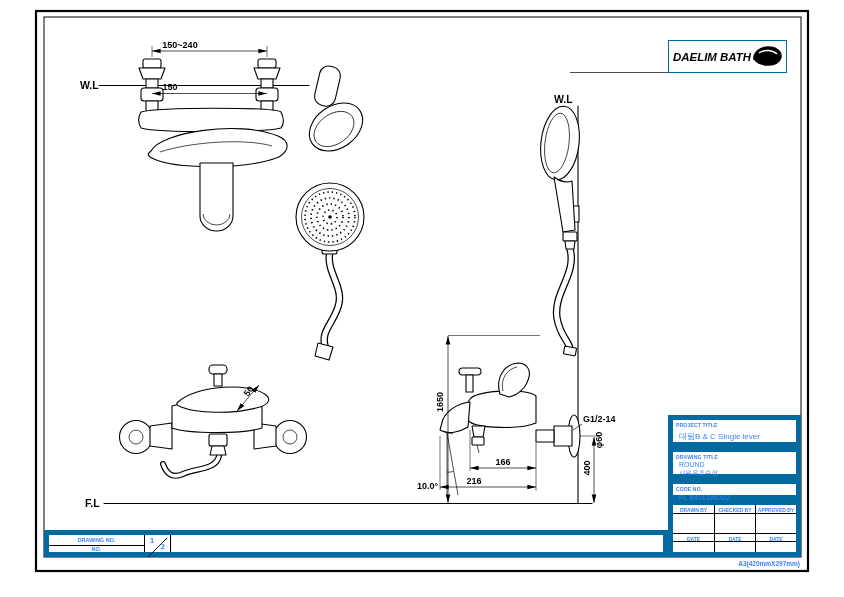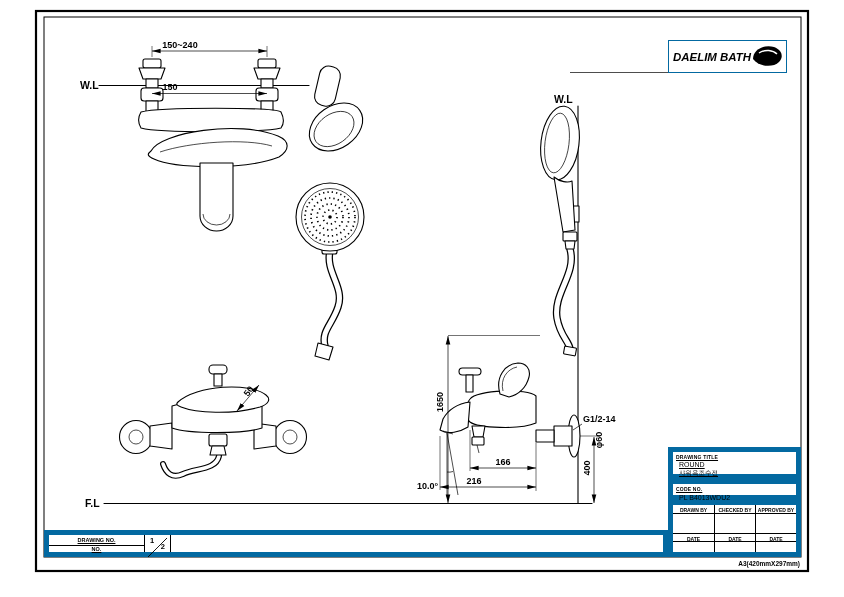--- a/index.html
+++ b/index.html
@@ -1,40 +1,40 @@
 <!DOCTYPE html>
 <html><head>
 <meta charset="utf-8">
 <style>
   * { margin:0; padding:0; box-sizing:border-box; }
   html,body { background:#fff; }
   .sheet {
     position:relative; width:844px; height:597px; background:#fff;
-    font-family:"Liberation Sans", sans-serif; overflow:hidden; color:#000000;
+    font-family:"Liberation Sans", sans-serif; overflow:hidden; color:#3b82f6;
   }
   svg.art { position:absolute; left:0; top:0; }
 
   
   .f2  { fill:none; stroke:#000; stroke-width:2.2; }
   .f1  { fill:none; stroke:#000; stroke-width:1; }
   .obj { fill:#fff; stroke:#000; stroke-width:1.1; stroke-linejoin:round; stroke-linecap:round; }
   .det { fill:none; stroke:#000; stroke-width:0.7; }
   .ext { stroke:#000; stroke-width:0.55; }
   .dim { stroke:#000; stroke-width:0.7; marker-start:url(#arw); marker-end:url(#arw); }
   .dot { fill:none; stroke:#000; stroke-width:1.7; stroke-dasharray:1.3 3.1; }
   .hoseO { fill:none; stroke:#000; stroke-width:7.5; stroke-linecap:round; }
   .hoseI { fill:none; stroke:#fff; stroke-width:5;   stroke-linecap:round; }
   .hoseO2{ fill:none; stroke:#000; stroke-width:6;   stroke-linecap:round; }
   .hoseI2{ fill:none; stroke:#fff; stroke-width:3.6; stroke-linecap:round; }
   text  { fill:#000; }
   .dtx  { font:bold 9px "Liberation Sans", sans-serif; }
   .lbl  { font:bold 10.5px "Liberation Sans", sans-serif; }
 
   
-  .box { position:absolute; border:5px solid #0369a1; background:#fff;text-decoration:underline; }
+  .box { position:absolute; border:5px solid #0369a1; background:#fff; }
   .logo-box { border-width:1.5px; }
 
   .tb-label { font-size:5px; font-weight:bold; padding:2px 0 0 3px; letter-spacing:0.2px; }
   .tb-value { font-size:8px; padding:3px 0 0 6px; }
   .tb-value2{ font-size:6.5px; padding:1px 0 0 6px; }
   .tb-code  { font-size:7px; padding:2px 0 0 6px; }
 
   .sign { display:grid; grid-template-columns:1fr 1fr 1fr; grid-template-rows:9px 19px 9px auto; }
   .sg { font-size:5px; font-weight:bold; text-align:center; padding-top:1.5px; overflow:hidden; white-space:nowrap; }
   .sg.c2, .sg.c3 { border-left:1px solid #000; }
@@ -209,20 +209,24 @@
   </svg>
 
   <div class="box logo-box" style="left:668px; top:40px; width:119px; height:33px;">
     <svg class="logo-svg" width="116" height="30" viewBox="0 0 116 30">
       <path d="M84,18 C84,8 96,3 105,6 C113,9 115,16 110,21 C104,27 90,26 84,18 z" fill="#000"></path>
       <path d="M90,12 C96,8 104,9 108,13" stroke="#fff" stroke-width="1.5" fill="none"></path>
       <text x="4" y="20" class="logo-text" textLength="78" lengthAdjust="spacingAndGlyphs">DAELIM BATH</text>
     </svg>
   </div>
 
+  <div class="box" style="left:668px; top:415px; width:133px; height:32px;">
+    <div class="tb-label">PROJECT TITLE</div>
+    <div class="tb-value">대림B &amp; C Single lever</div>
+  </div>
 
   <div class="box" style="left:668px; top:447px; width:133px; height:32px;">
     <div class="tb-label">DRAWING TITLE</div>
     <div class="tb-value2" style="font-size:7px;">ROUND</div>
     <div class="tb-value2">샤워욕조수전</div>
   </div>
 
   <div class="box" style="left:668px; top:479px; width:133px; height:21px;">
     <div class="tb-label">CODE NO.</div>
     <div class="tb-code">PL B4013WDU2</div>

